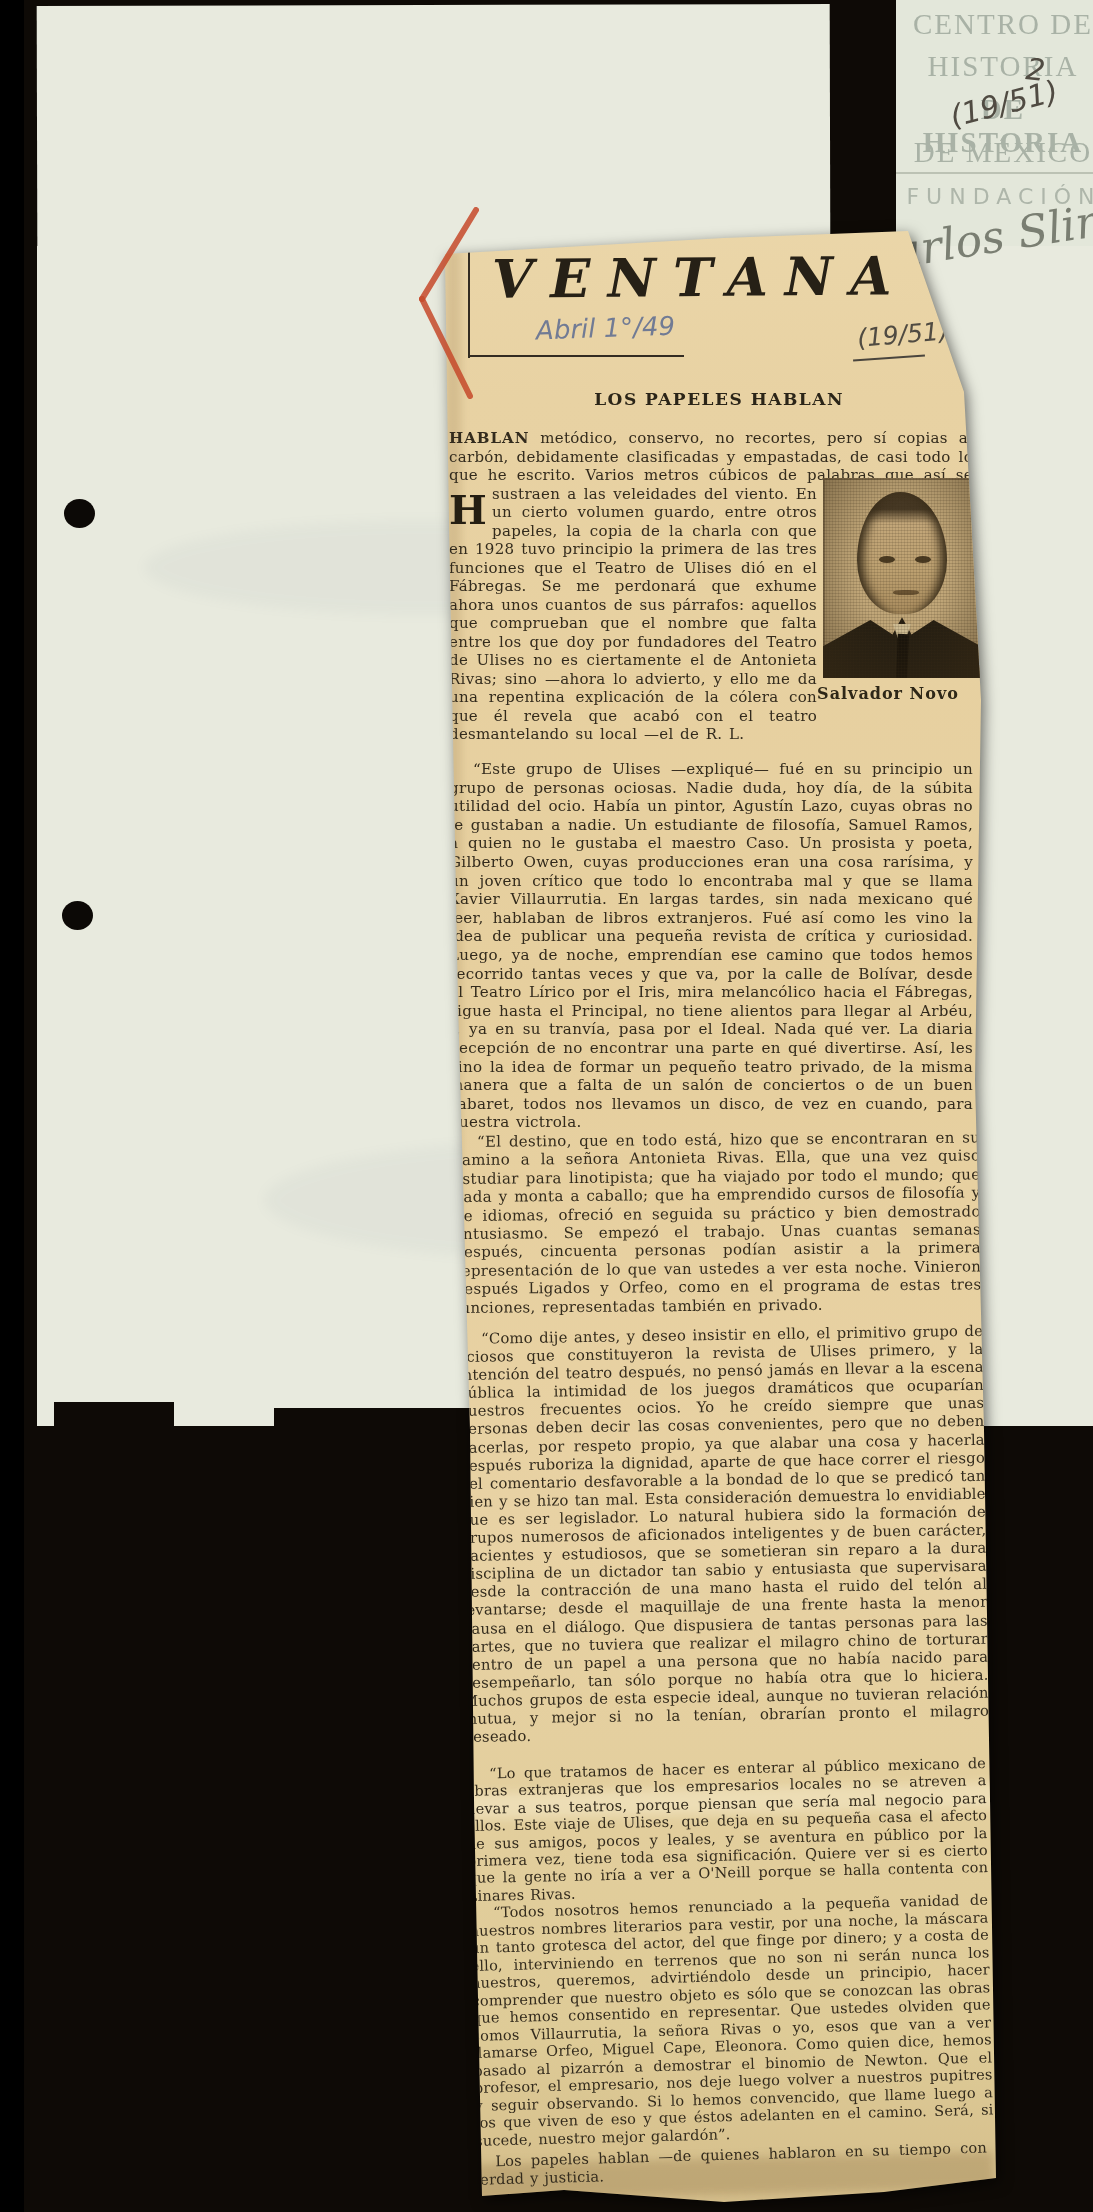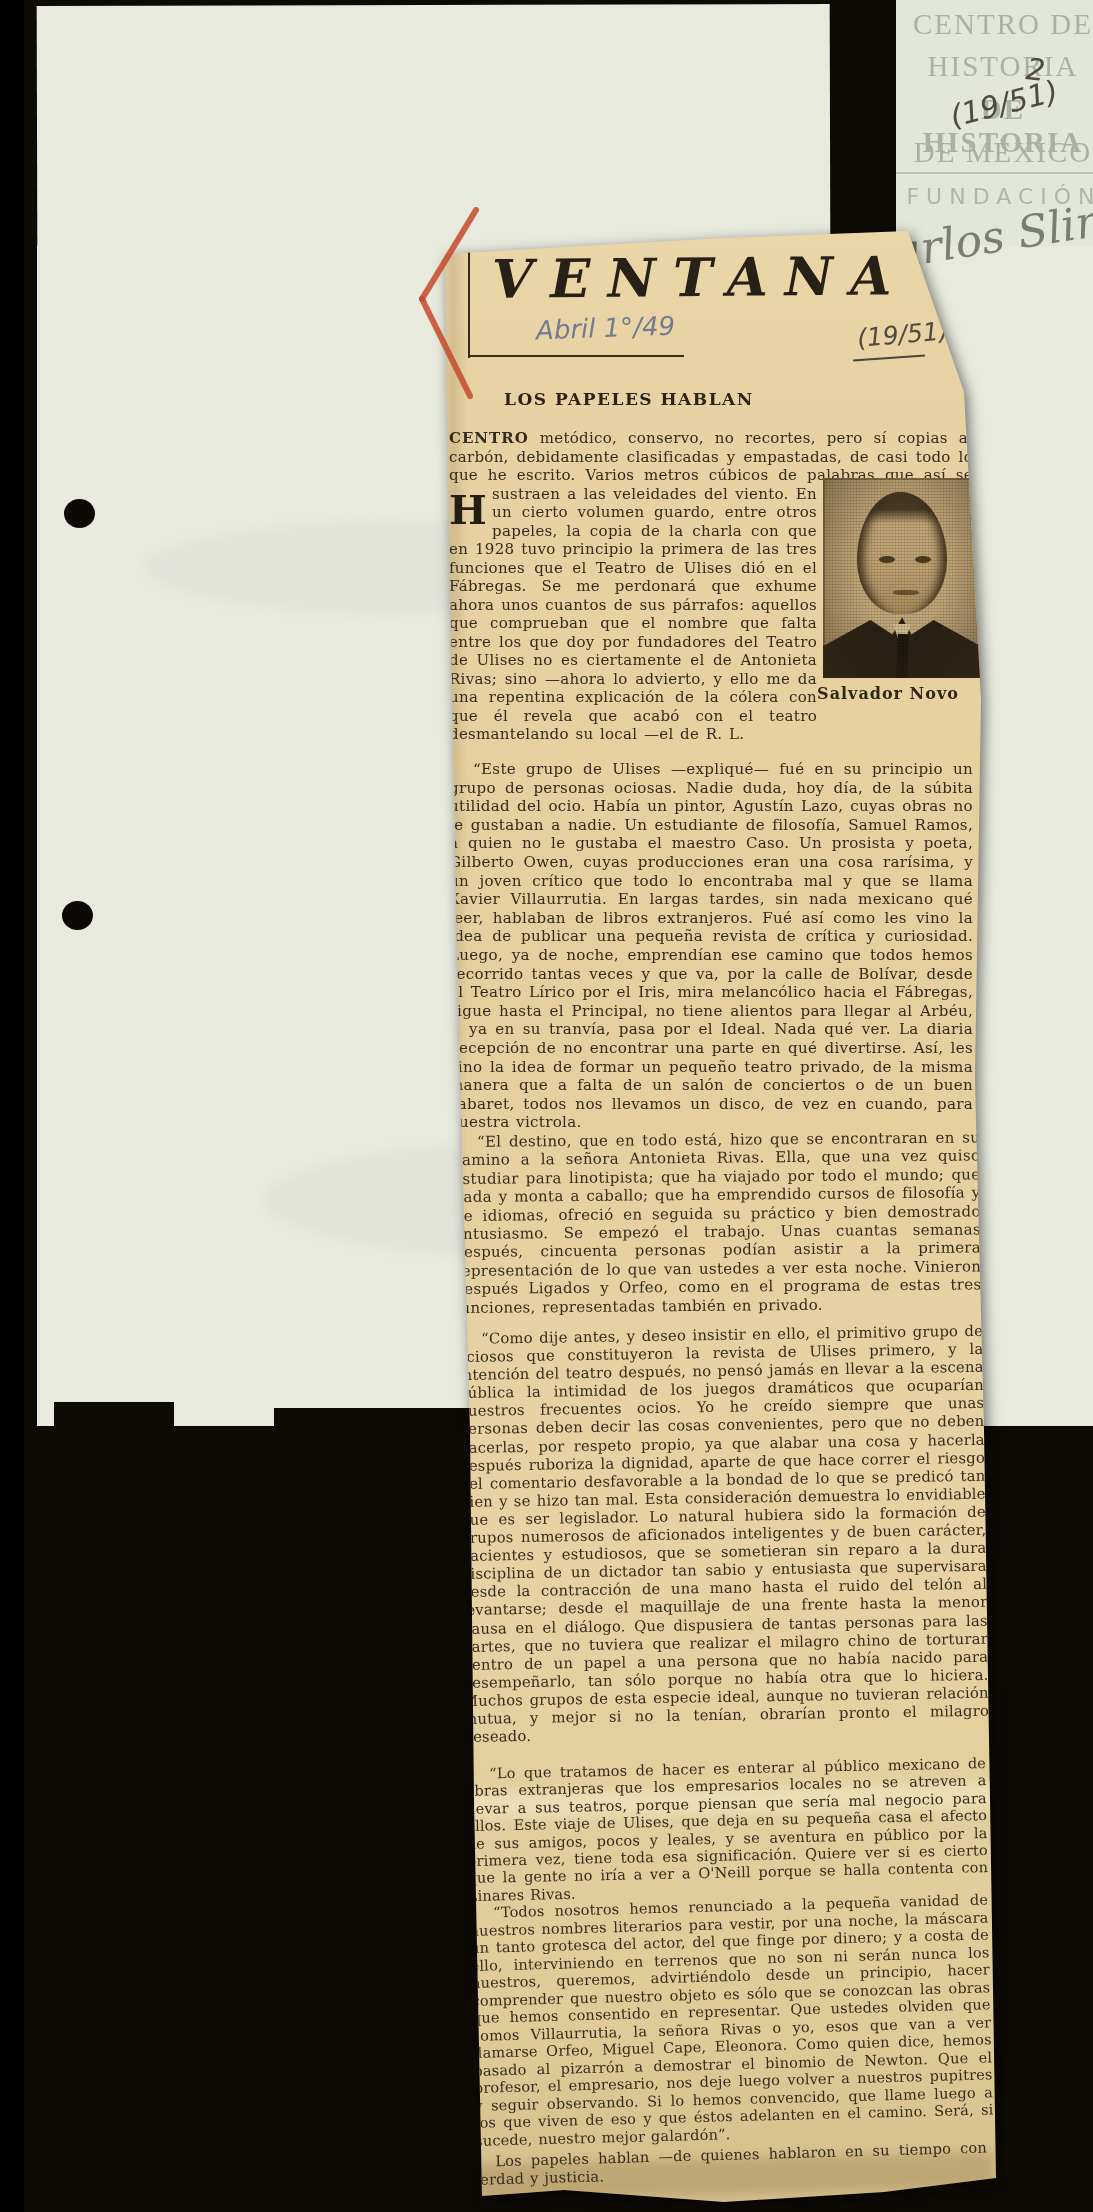--- a/index.html
+++ b/index.html
@@ -42,21 +42,21 @@
   .rule{position:absolute;background:#332c22;}
   .masthead{position:absolute;left:468px;top:246px;font-style:italic;font-weight:700;
     font-size:53px;letter-spacing:17px;color:#262016;transform:rotate(-.5deg);white-space:nowrap;}
   .hand-date{position:absolute;left:512px;top:313px;font-family:"DejaVu Sans",sans-serif;
     font-style:italic;font-size:26px;color:#5d6c92;transform:rotate(-2deg);white-space:nowrap;opacity:.85;}
   .byline{position:absolute;left:538px;top:329px;font-style:italic;font-weight:700;
     font-size:28px;letter-spacing:2px;color:#2a241a;white-space:nowrap;}
   .hand-ref{position:absolute;left:833px;top:320px;font-size:25px;transform:rotate(-5deg);white-space:nowrap;}
   .hand-ref-line{position:absolute;left:829px;top:357px;width:72px;height:2px;background:#4a453d;transform:rotate(-4deg);}
   .hand-num{position:absolute;left:796px;top:208px;font-size:27px;transform:rotate(4deg);}
-  .art-title{position:absolute;left:480px;top:389px;width:340px;text-align:left;font-weight:700;
+  .art-title{position:absolute;left:480px;top:389px;width:340px;text-align:right;font-weight:700;
     font-size:17px;letter-spacing:1.5px;color:#2b2518;white-space:nowrap;}
 
   .para{position:absolute;text-align:justify;color:#332b1d;transform-origin:left top;}
   .para span{text-indent:0;}
   .p1{left:425px;top:414px;width:524px;font-size:15px;line-height:18.5px;letter-spacing:.3px;word-spacing:1.5px;}
   .p2{left:425px;top:745px;width:524px;font-size:15.1px;line-height:18.6px;letter-spacing:.3px;word-spacing:1.5px;text-indent:24px;}
   .p3{left:429px;top:1118px;width:527px;font-size:15px;line-height:18.4px;letter-spacing:.3px;word-spacing:1.5px;text-indent:24px;transform:rotate(-.5deg);}
   .p4{left:433px;top:1315px;width:526px;font-size:14.8px;line-height:18.1px;letter-spacing:.2px;word-spacing:1px;text-indent:24px;transform:rotate(-.9deg);}
   .p5{left:441px;top:1751px;width:521px;font-size:14.5px;line-height:17.4px;letter-spacing:.2px;word-spacing:1px;text-indent:24px;transform:rotate(-1.2deg);}
   .p6{left:445px;top:1890px;width:519px;font-size:14.5px;line-height:17.5px;letter-spacing:.2px;word-spacing:1px;text-indent:24px;transform:rotate(-1.5deg);}
@@ -129,21 +129,21 @@
       <div class="hand-date">Abril 1°/49</div>
       <div class="pencil hand-ref">(19/51)</div>
       <div class="hand-ref-line"></div>
       <div class="pencil hand-num">2</div>
       <div class="art-title">LOS PAPELES HABLAN</div>
 
       <p class="para p1">
         <span class="spacer1"></span>
         <span class="spacer2"></span>
         <span class="dropcap">H</span>
-        <span class="lead">CENTRO</span>
+        <span class="lead">HABLAN</span>
         <span> metódico, conservo, no recortes, pero sí copias al carbón, debidamente clasificadas y empastadas, de casi todo lo que he escrito. Varios metros cúbicos de palabras que así se sustraen a las veleidades del viento. En un cierto volumen guardo, entre otros papeles, la copia de la charla con que en 1928 tuvo principio la primera de las tres funciones que el Teatro de Ulises dió en el Fábregas. Se me perdonará que exhume ahora unos cuantos de sus párrafos: aquellos que comprueban que el nombre que falta entre los que doy por fundadores del Teatro de Ulises no es ciertamente el de Antonieta Rivas; sino —ahora lo advierto, y ello me da una repentina explicación de la cólera con que él revela que acabó con el teatro desmantelando su local —el de R. L.</span>
       </p>
       <p class="para p2"><span>“Este grupo de Ulises —expliqué— fué en su principio un grupo de personas ociosas. Nadie duda, hoy día, de la súbita utilidad del ocio. Había un pintor, Agustín Lazo, cuyas obras no le gustaban a nadie. Un estudiante de filosofía, Samuel Ramos, a quien no le gustaba el maestro Caso. Un prosista y poeta, Gilberto Owen, cuyas producciones eran una cosa rarísima, y un joven crítico que todo lo encontraba mal y que se llama Xavier Villaurrutia. En largas tardes, sin nada mexicano qué leer, hablaban de libros extranjeros. Fué así como les vino la idea de publicar una pequeña revista de crítica y curiosidad. Luego, ya de noche, emprendían ese camino que todos hemos recorrido tantas veces y que va, por la calle de Bolívar, desde el Teatro Lírico por el Iris, mira melancólico hacia el Fábregas, sigue hasta el Principal, no tiene alientos para llegar al Arbéu, y, ya en su tranvía, pasa por el Ideal. Nada qué ver. La diaria decepción de no encontrar una parte en qué divertirse. Así, les vino la idea de formar un pequeño teatro privado, de la misma manera que a falta de un salón de conciertos o de un buen cabaret, todos nos llevamos un disco, de vez en cuando, para nuestra victrola.</span></p>
       <p class="para p3"><span>“El destino, que en todo está, hizo que se encontraran en su camino a la señora Antonieta Rivas. Ella, que una vez quiso estudiar para linotipista; que ha viajado por todo el mundo; que nada y monta a caballo; que ha emprendido cursos de filosofía y de idiomas, ofreció en seguida su práctico y bien demostrado entusiasmo. Se empezó el trabajo. Unas cuantas semanas después, cincuenta personas podían asistir a la primera representación de lo que van ustedes a ver esta noche. Vinieron después Ligados y Orfeo, como en el programa de estas tres funciones, representadas también en privado.</span></p>
       <p class="para p4"><span>“Como dije antes, y deseo insistir en ello, el primitivo grupo de ociosos que constituyeron la revista de Ulises primero, y la intención del teatro después, no pensó jamás en llevar a la escena pública la intimidad de los juegos dramáticos que ocuparían nuestros frecuentes ocios. Yo he creído siempre que unas personas deben decir las cosas convenientes, pero que no deben hacerlas, por respeto propio, ya que alabar una cosa y hacerla después ruboriza la dignidad, aparte de que hace correr el riesgo del comentario desfavorable a la bondad de lo que se predicó tan bien y se hizo tan mal. Esta consideración demuestra lo envidiable que es ser legislador. Lo natural hubiera sido la formación de grupos numerosos de aficionados inteligentes y de buen carácter, pacientes y estudiosos, que se sometieran sin reparo a la dura disciplina de un dictador tan sabio y entusiasta que supervisara desde la contracción de una mano hasta el ruido del telón al levantarse; desde el maquillaje de una frente hasta la menor pausa en el diálogo. Que dispusiera de tantas personas para las partes, que no tuviera que realizar el milagro chino de torturar dentro de un papel a una persona que no había nacido para desempeñarlo, tan sólo porque no había otra que lo hiciera. Muchos grupos de esta especie ideal, aunque no tuvieran relación mutua, y mejor si no la tenían, obrarían pronto el milagro deseado.</span></p>
       <p class="para p5"><span>“Lo que tratamos de hacer es enterar al público mexicano de obras extranjeras que los empresarios locales no se atreven a llevar a sus teatros, porque piensan que sería mal negocio para ellos. Este viaje de Ulises, que deja en su pequeña casa el afecto de sus amigos, pocos y leales, y se aventura en público por la primera vez, tiene toda esa significación. Quiere ver si es cierto que la gente no iría a ver a O'Neill porque se halla contenta con Linares Rivas.</span></p>
       <p class="para p6"><span>“Todos nosotros hemos renunciado a la pequeña vanidad de nuestros nombres literarios para vestir, por una noche, la máscara un tanto grotesca del actor, del que finge por dinero; y a costa de ello, interviniendo en terrenos que no son ni serán nunca los nuestros, queremos, advirtiéndolo desde un principio, hacer comprender que nuestro objeto es sólo que se conozcan las obras que hemos consentido en representar. Que ustedes olviden que somos Villaurrutia, la señora Rivas o yo, esos que van a ver llamarse Orfeo, Miguel Cape, Eleonora. Como quien dice, hemos pasado al pizarrón a demostrar el binomio de Newton. Que el profesor, el empresario, nos deje luego volver a nuestros pupitres y seguir observando. Si lo hemos convencido, que llame luego a los que viven de eso y que éstos adelanten en el camino. Será, si sucede, nuestro mejor galardón”.</span></p>
       <p class="para p7"><span>Los papeles hablan —de quienes hablaron en su tiempo con verdad y justicia.</span></p>
 
       <div class="photo">

